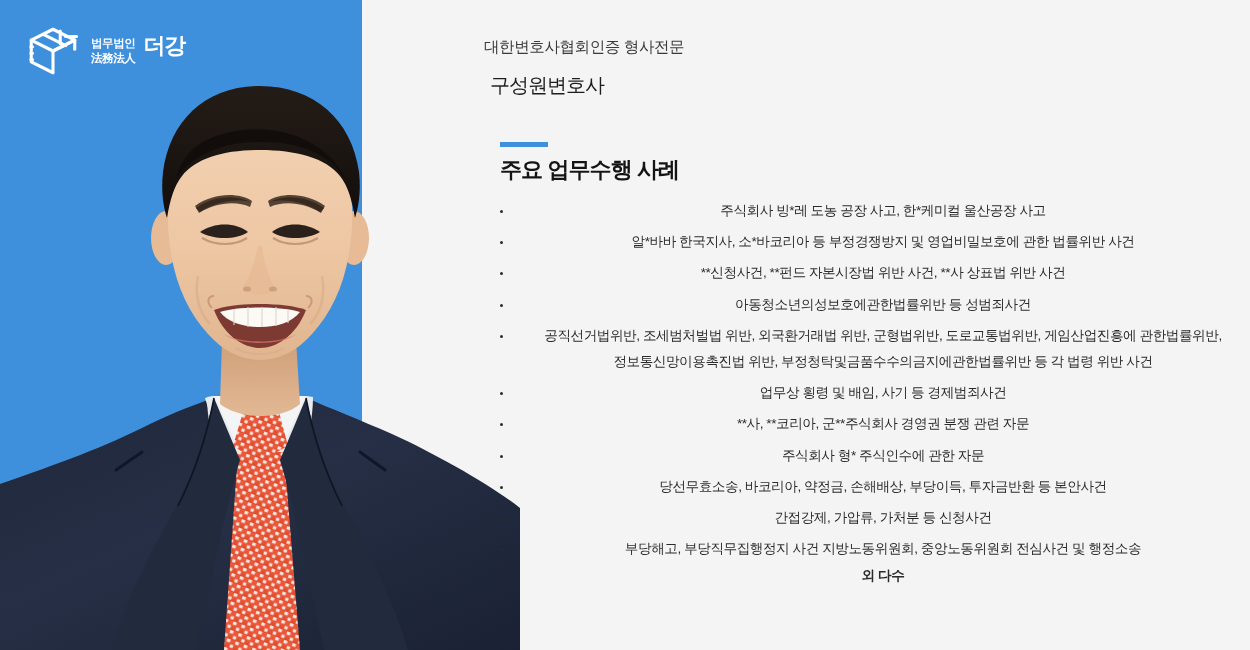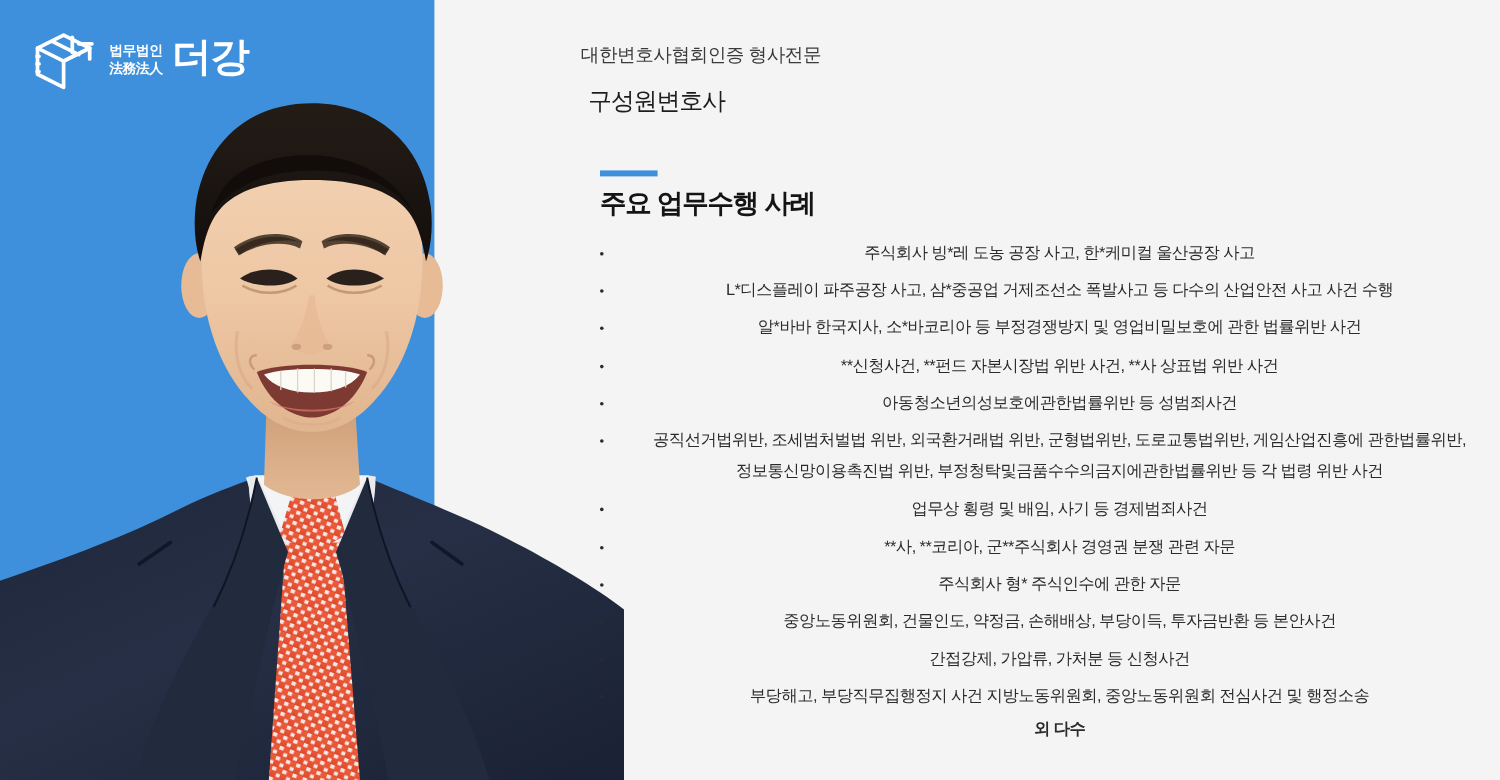--- a/index.html
+++ b/index.html
@@ -22,21 +22,21 @@
     display:flex; align-items:center; gap:9px; z-index:6;
   }
   .logo-mark{ width:58px; height:58px; flex:none; }
   .logo-text{ display:flex; align-items:center; gap:8px; }
   .logo-ko{
     display:flex; flex-direction:column; justify-content:center;
     color:#ffffff; font-size:11.5px; font-weight:700; line-height:1.32;
     letter-spacing:-0.4px; white-space:nowrap;font-family:Liberation Serif, serif;
   }
   .logo-brand{
-    color:#ffffff; font-size:33px; font-weight:700;
+    color:#ffffff; font-size:22px; font-weight:700;
     letter-spacing:-1.2px; line-height:1; white-space:nowrap;
     margin-bottom:10px;
   }
 
   
   .portrait-wrap{
     position:absolute; left:0; top:0; width:520px; height:650px;
     z-index:4; pointer-events:none;
   }
   .portrait-wrap svg{ display:block; width:100%; height:100%; }
@@ -231,27 +231,26 @@
 
   <div class="name-row">
     <span class="person-role">구성원변호사</span>
   </div>
 
   <div class="accent-bar"></div>
   <div class="section-title">주요 업무수행 사례</div>
 
   <ul class="case-list">
       <li class="case-item">주식회사 빙*레 도농 공장 사고, 한*케미컬 울산공장 사고</li>
-      <li class="case-item">L*디스플레이 파주공장 사고, 삼*중공업 거제조선소 폭발사고 등 다수의 산업안전 사고 사건 수행</li>
       <li class="case-item">알*바바 한국지사, 소*바코리아 등 부정경쟁방지 및 영업비밀보호에 관한 법률위반 사건</li>
       <li class="case-item">**신청사건, **펀드 자본시장법 위반 사건, **사 상표법 위반 사건</li>
       <li class="case-item">아동청소년의성보호에관한법률위반 등 성범죄사건</li>
       <li class="case-item">공직선거법위반, 조세범처벌법 위반, 외국환거래법 위반, 군형법위반, 도로교통법위반, 게임산업진흥에 관한법률위반,</li>
       <li class="case-item cont">정보통신망이용촉진법 위반, 부정청탁및금품수수의금지에관한법률위반 등 각 법령 위반 사건</li>
       <li class="case-item">업무상 횡령 및 배임, 사기 등 경제범죄사건</li>
       <li class="case-item">**사, **코리아, 군**주식회사 경영권 분쟁 관련 자문</li>
       <li class="case-item">주식회사 형* 주식인수에 관한 자문</li>
-      <li class="case-item">중앙노동위원회, 건물인도, 약정금, 손해배상, 부당이득, 투자금반환 등 본안사건</li>
+      <li class="case-item">당선무효소송, 바코리아, 약정금, 손해배상, 부당이득, 투자금반환 등 본안사건</li>
       <li class="case-item">간접강제, 가압류, 가처분 등 신청사건</li>
       <li class="case-item">부당해고, 부당직무집행정지 사건 지방노동위원회, 중앙노동위원회 전심사건 및 행정소송</li>
       <li class="case-item tail">외 다수</li>
     </ul>
 </div>
 
 </body></html>

